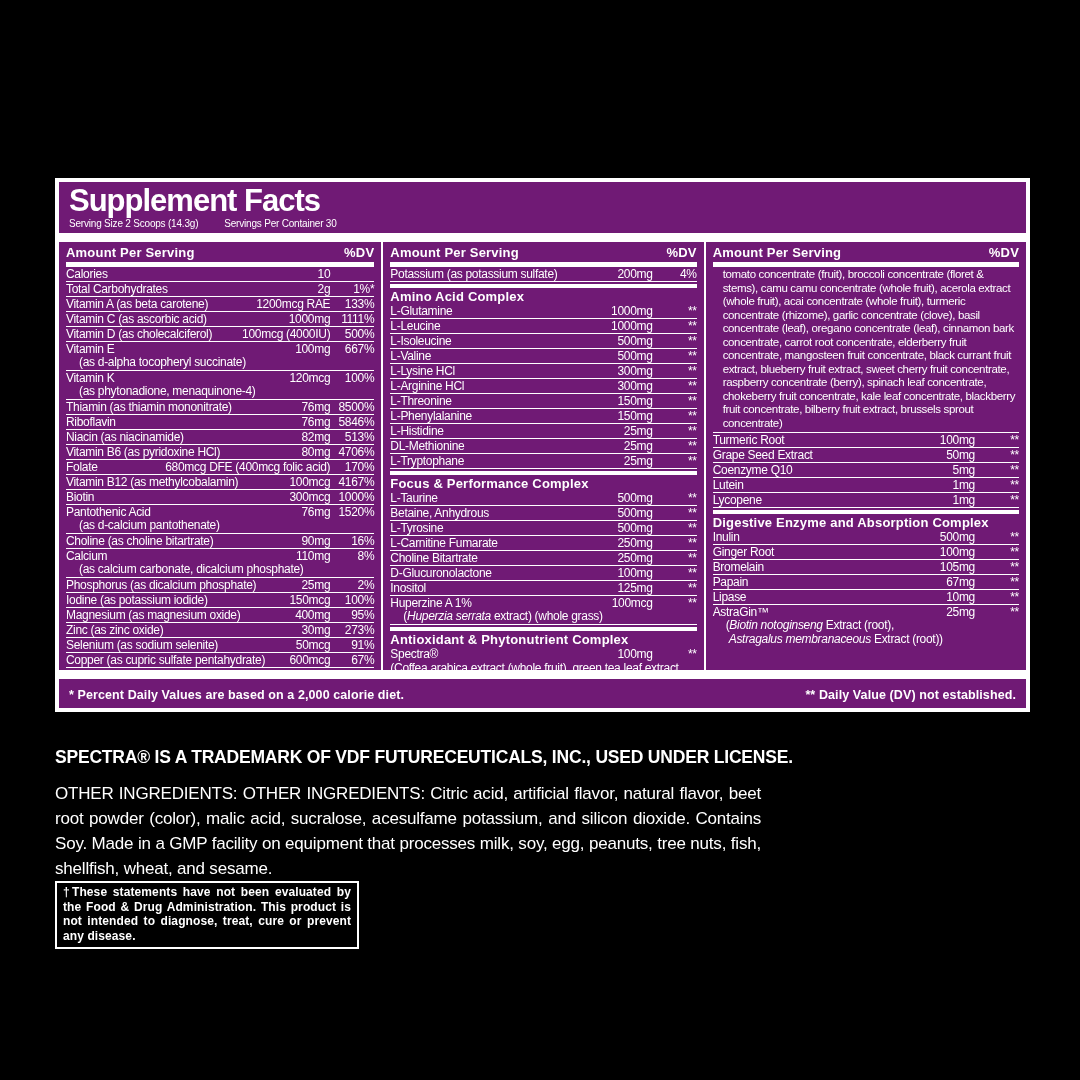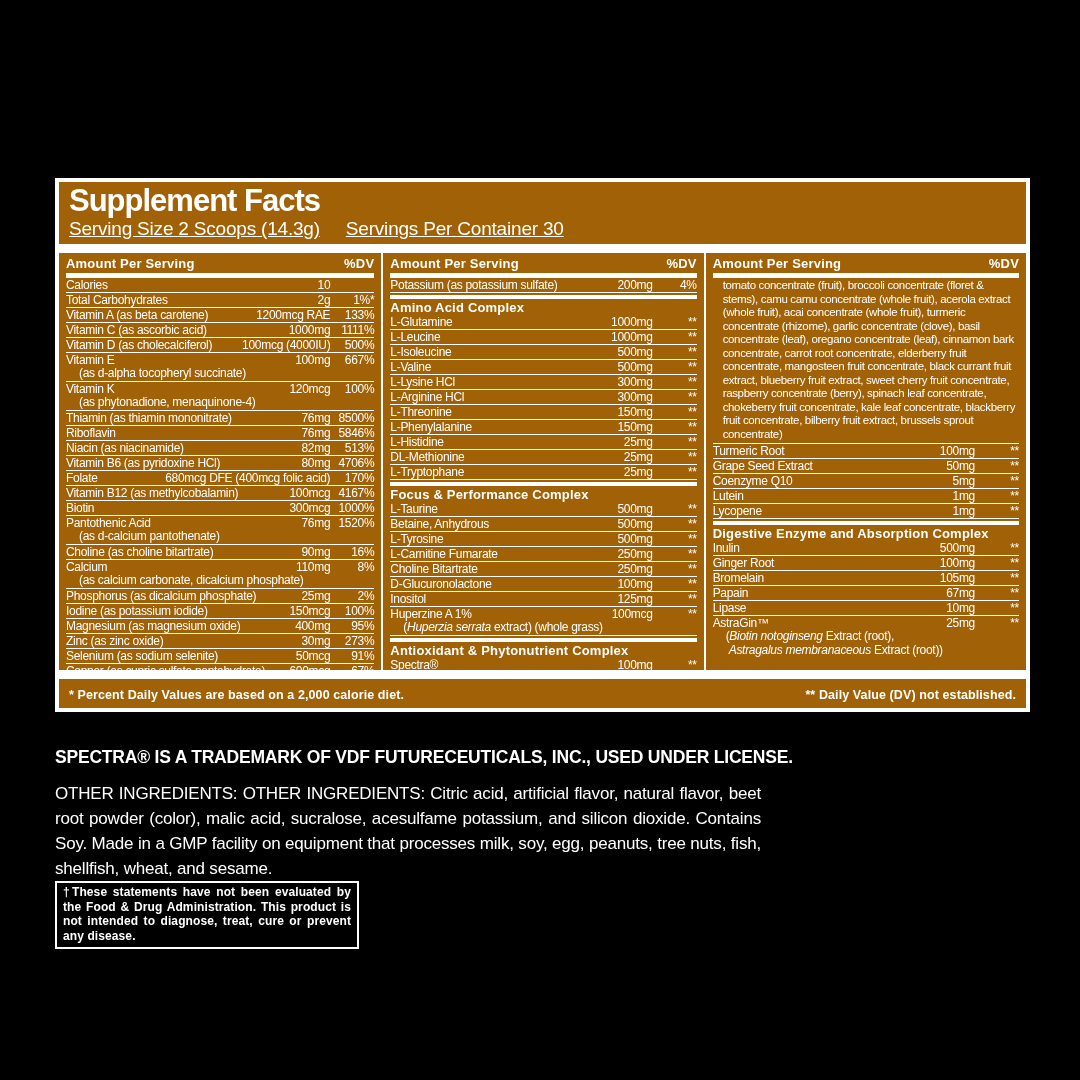--- a/index.html
+++ b/index.html
@@ -1,24 +1,24 @@
 <!DOCTYPE html>
 <html><head>
 <meta charset="utf-8">
 <style>
   html,body{margin:0;padding:0;background:#000;}
   body{width:1080px;height:1080px;font-family:"Liberation Sans",sans-serif;color:#fff;}
   .canvas{position:relative;width:1080px;height:1080px;background:#000;overflow:hidden;}
 
   
   .panel{position:absolute;left:55px;top:178px;width:975px;height:534px;box-sizing:border-box;
-         border:4px solid #fff;background:#a16207;display:flex;flex-direction:column;}
+         border:4px solid #fff;background:#701a75;display:flex;flex-direction:column;}
   .panel-head{padding:3px 10px 0;}
   .panel-title{margin:0;font-size:31px;font-weight:bold;letter-spacing:-1px;line-height:31px;}
-  .serving{display:flex;gap:26px;font-size:19px;letter-spacing:-0.2px;padding:2px 0 4px;text-decoration:underline;}
+  .serving{display:flex;gap:26px;font-size:10px;letter-spacing:-0.2px;padding:2px 0 4px;}
   .thickbar{height:9px;background:#fff;flex:none;}
 
   .cols{flex:1;display:grid;grid-template-columns:1fr 1fr 1fr;overflow:hidden;}
   .col{padding:0 7px;min-width:0;overflow:hidden;}
   .col + .col{border-left:2px solid #fff;}
   .colheader{display:flex;justify-content:space-between;align-items:baseline;font-weight:bold;
              font-size:13px;letter-spacing:0.2px;padding:3px 0 2px;border-bottom:5px solid #fff;gap:35px;}
 
   .entry{border-bottom:1px solid #fff;}
   .entry.nb{border-bottom:none;}

